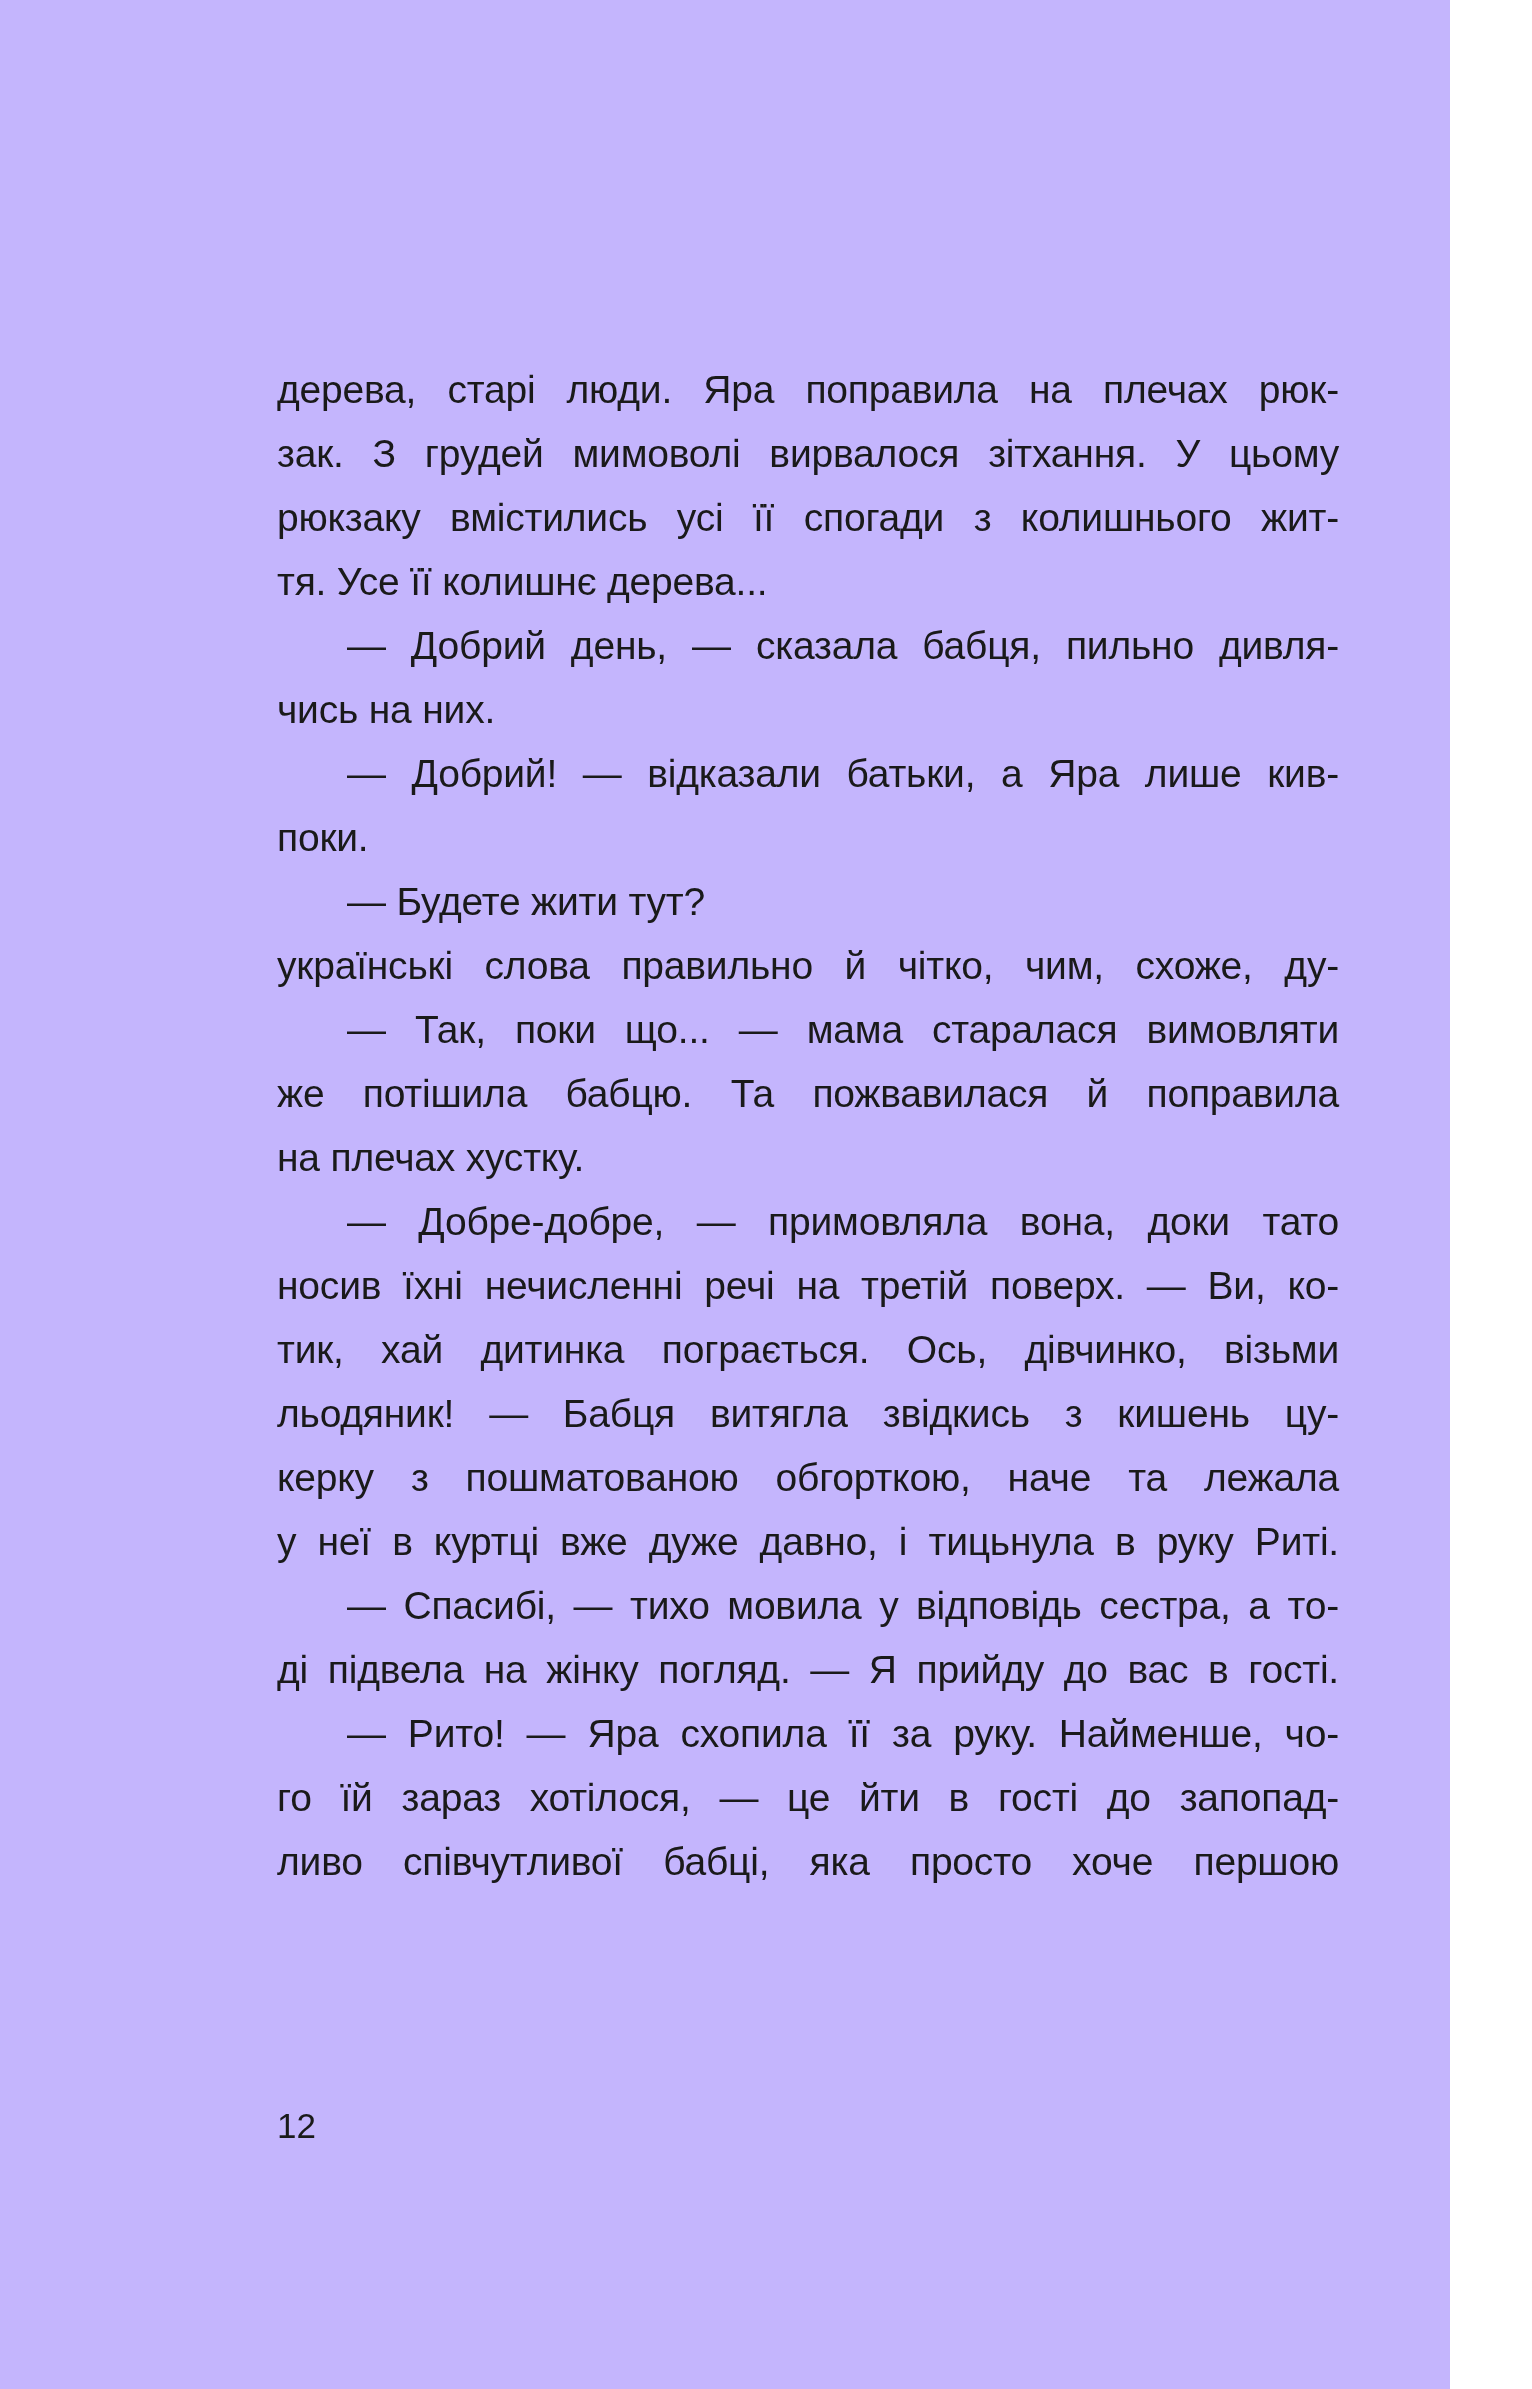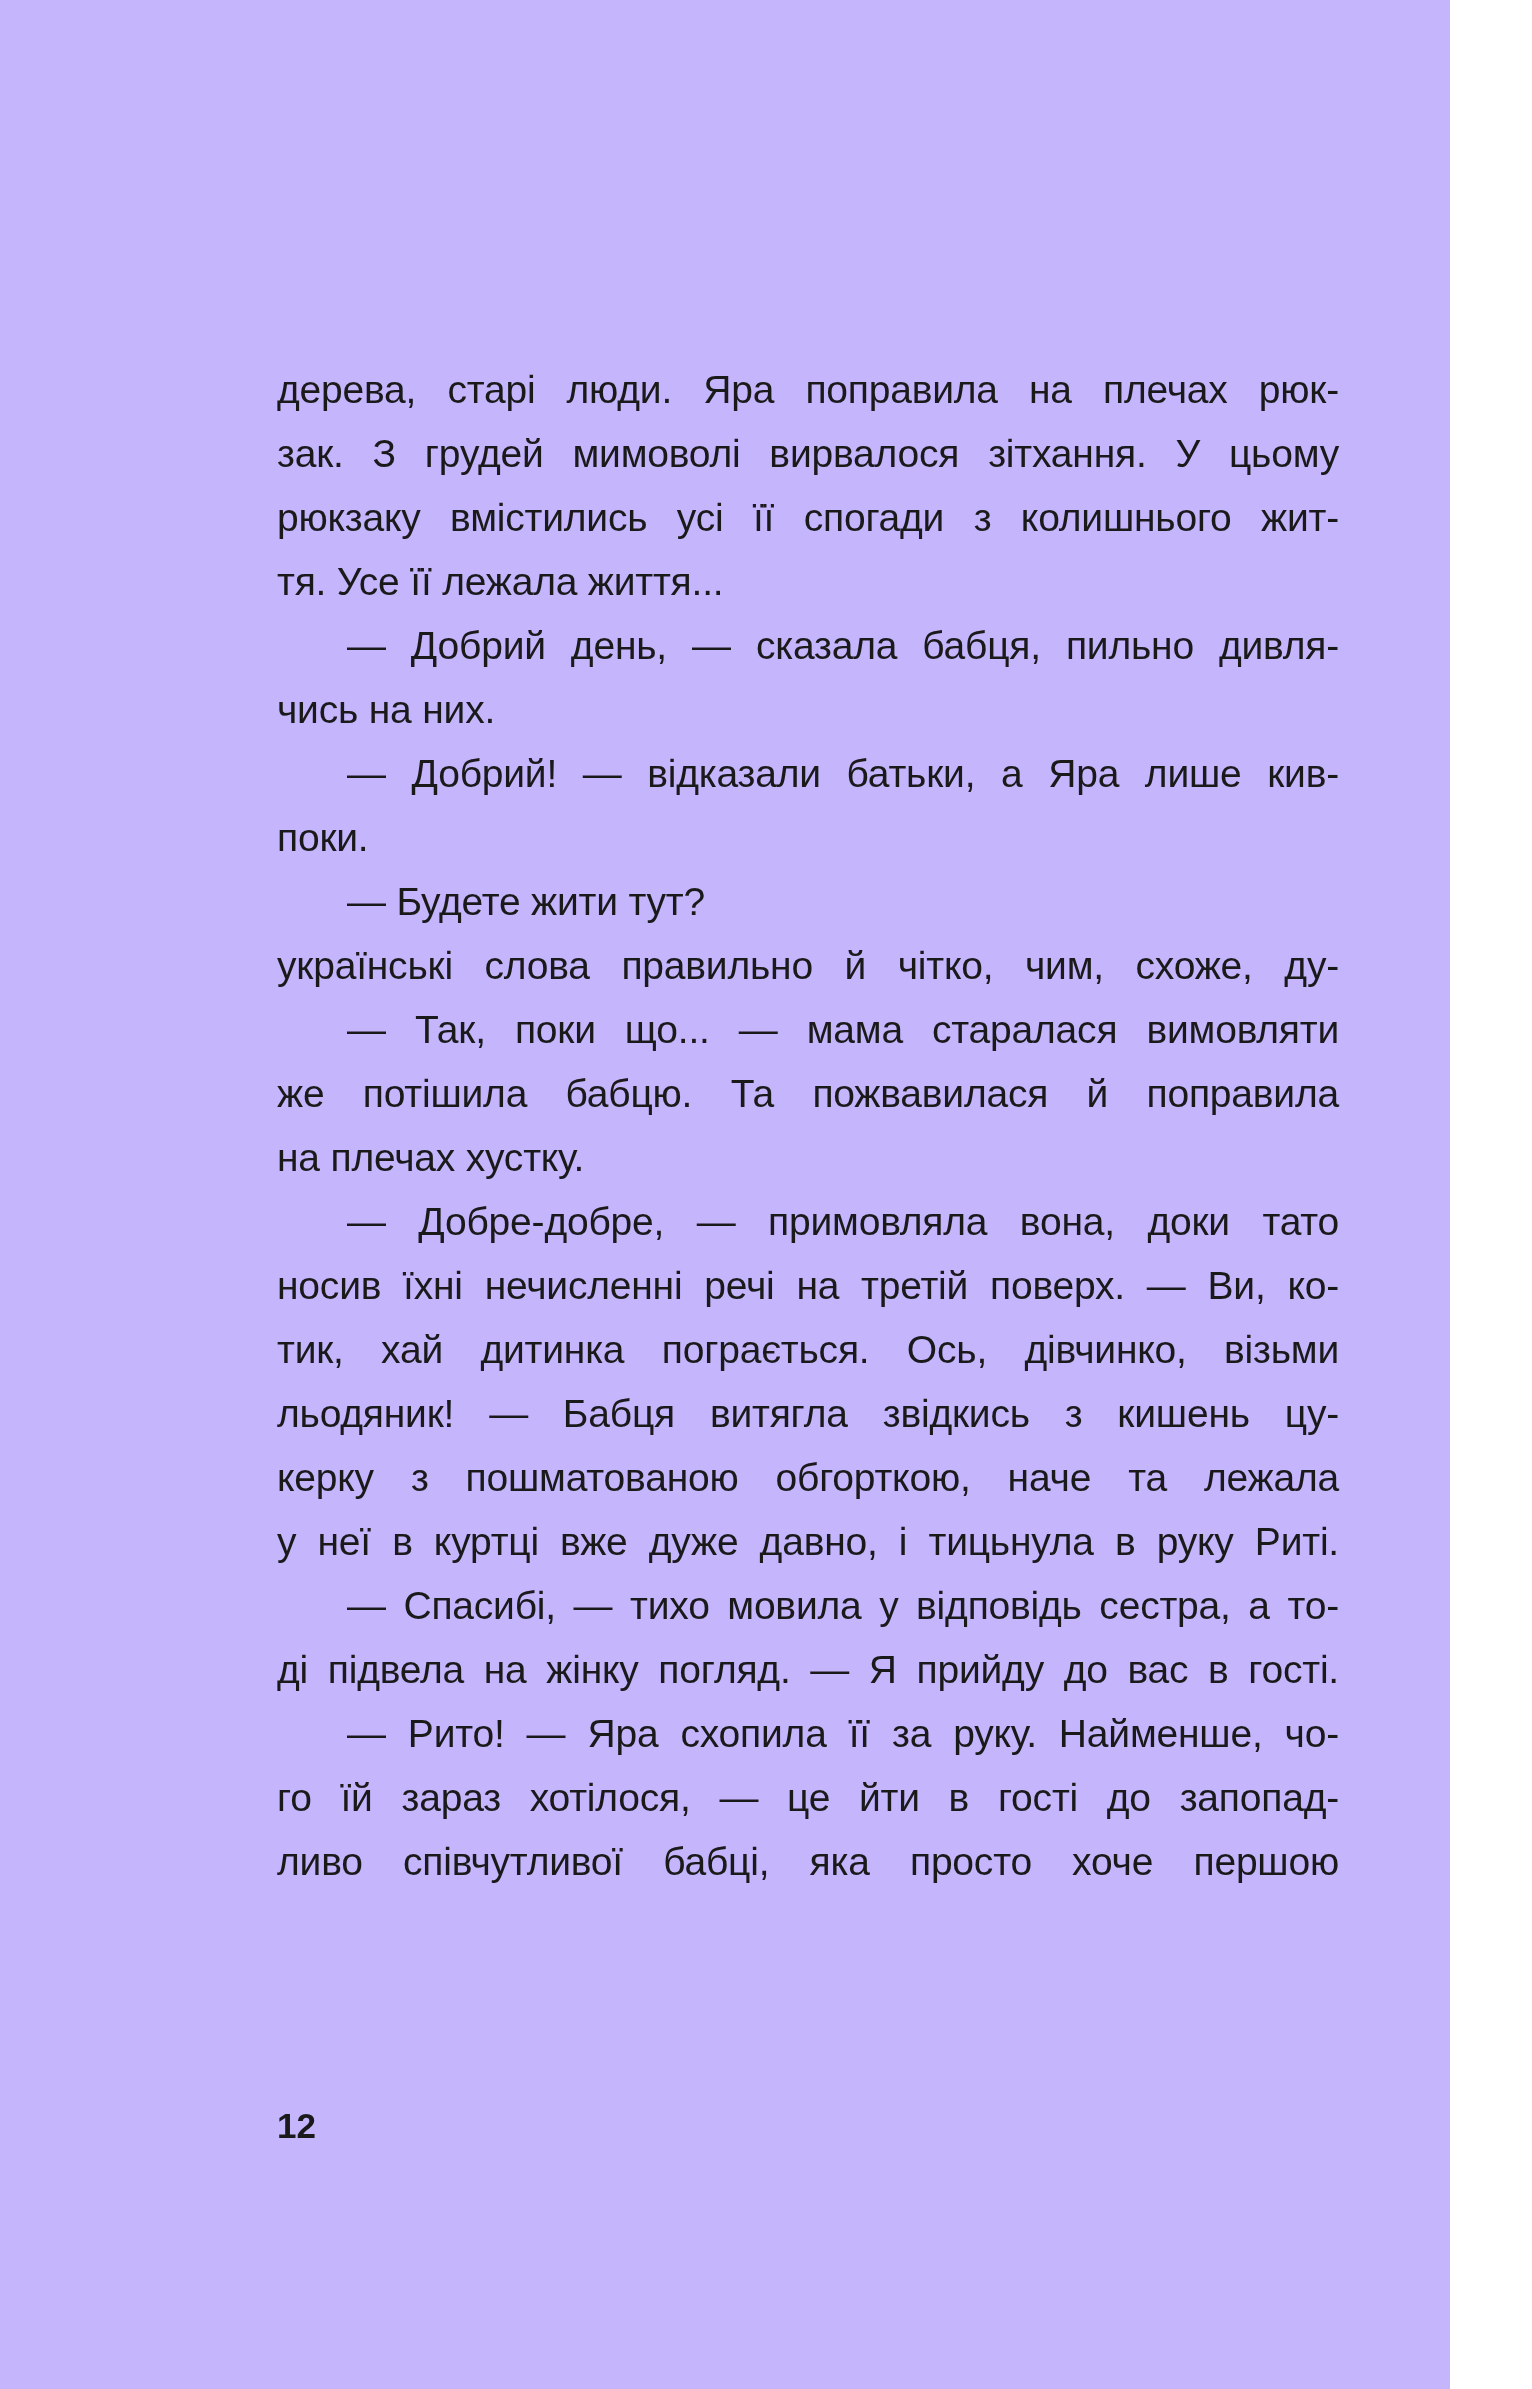--- a/index.html
+++ b/index.html
@@ -38,32 +38,31 @@
   .line.ind {
     text-indent: 70px;
   }
   .page-number {
     position: absolute;
     left: 277px;
     top: 2106px;
     font-size: 35px;
     line-height: 40px;
     color: #1a1a1a;
-    font-weight: bold;
   }
 </style>
 </head>
 <body>
 
 <div class="book-page">
   <div class="text-block">
     <div class="line j">дерева, старі люди. Яра поправила на плечах рюк-</div>
     <div class="line j">зак. З грудей мимоволі вирвалося зітхання. У цьому</div>
     <div class="line j">рюкзаку вмістились усі її спогади з колишнього жит-</div>
-    <div class="line">тя. Усе її лежала життя...</div>
+    <div class="line">тя. Усе її колишнє дерева...</div>
     <div class="line j ind">— Добрий день, — сказала бабця, пильно дивля-</div>
     <div class="line">чись на них.</div>
     <div class="line j ind">— Добрий! — відказали батьки, а Яра лише кив-</div>
     <div class="line">поки.</div>
     <div class="line ind">— Будете жити тут?</div>
     <div class="line j">українські слова правильно й чітко, чим, схоже, ду-</div>
     <div class="line j ind">— Так, поки що... — мама старалася вимовляти</div>
     <div class="line j">же потішила бабцю. Та пожвавилася й поправила</div>
     <div class="line">на плечах хустку.</div>
     <div class="line j ind">— Добре-добре, — примовляла вона, доки тато</div>

